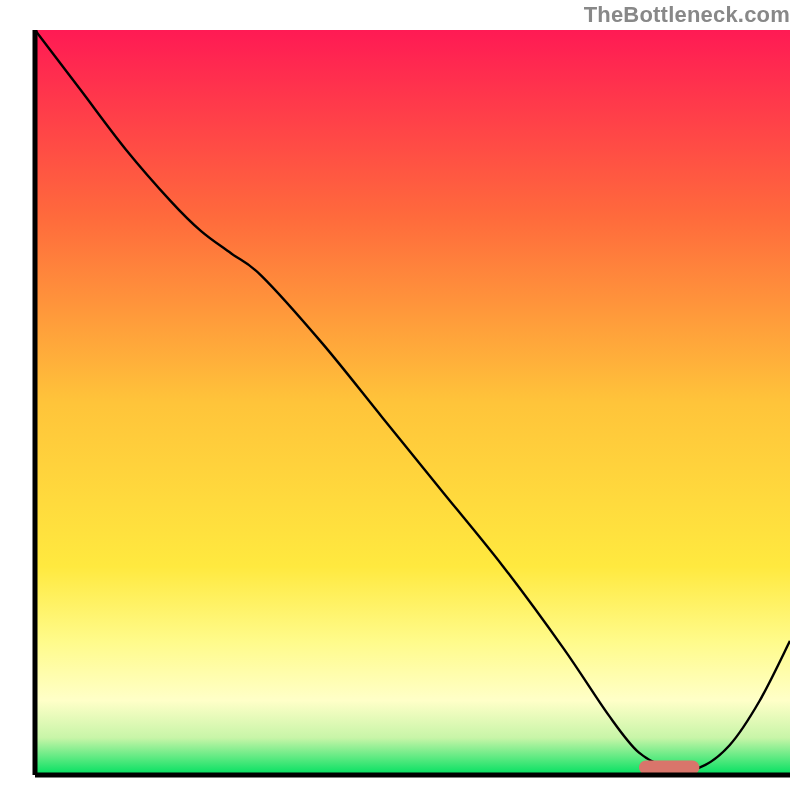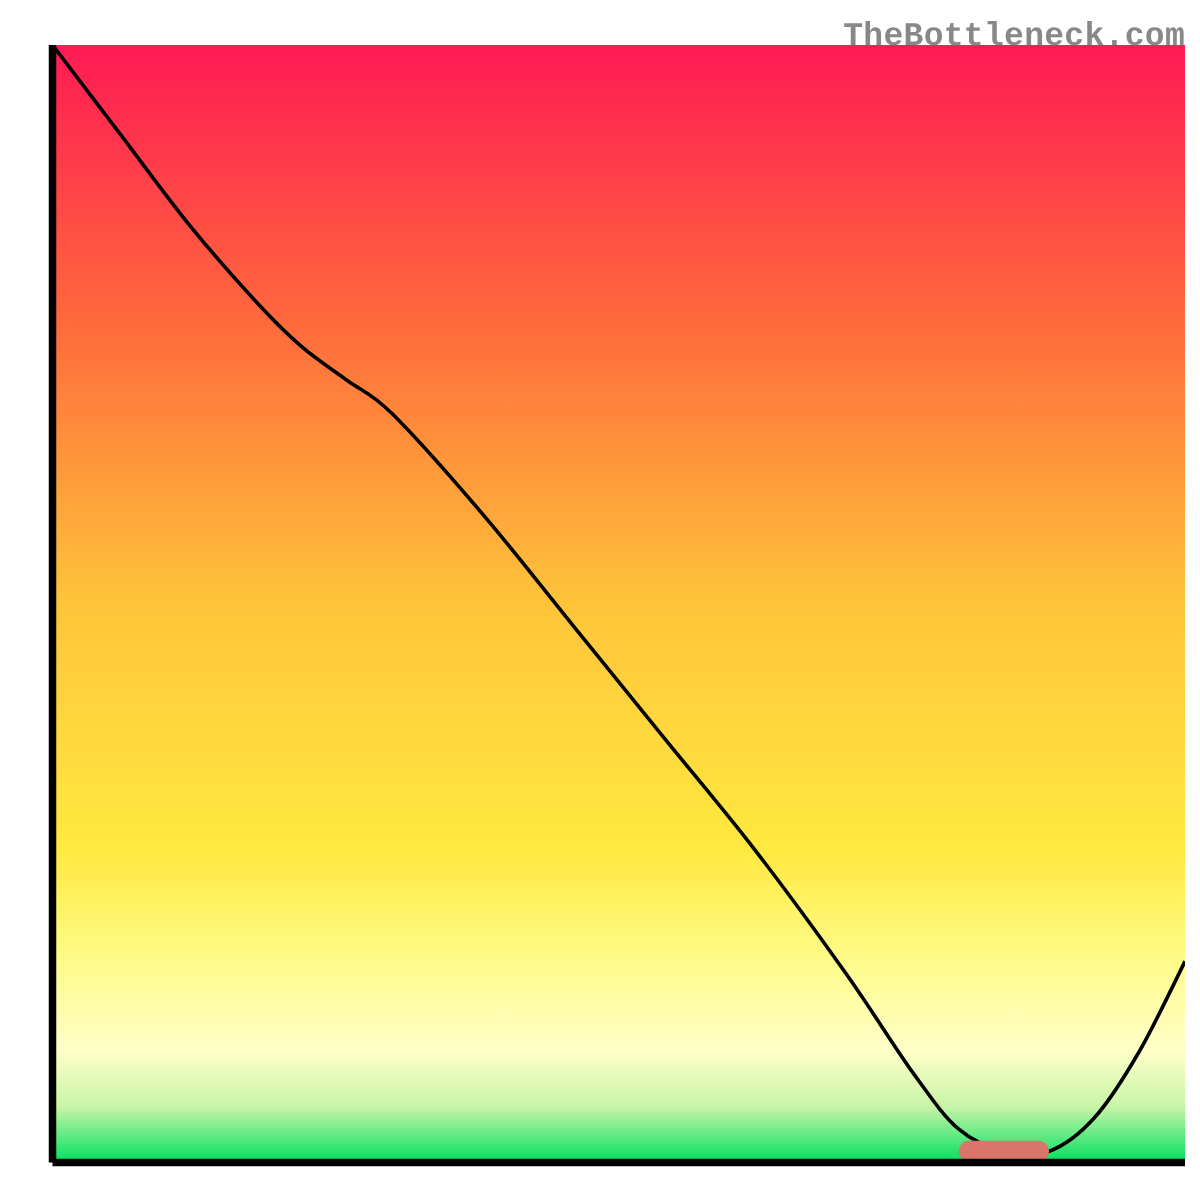--- a/index.html
+++ b/index.html
@@ -11,28 +11,27 @@
     font-family: Arial, Helvetica, sans-serif;
     overflow: hidden;
   }
   .container {
     position: relative;
     width: 800px;
     height: 800px;
   }
   .watermark {
     position: absolute;
-    top: 12px;
+    top: 2px;
     right: 10px;
     font-size: 22px;
     font-weight: bold;
     color: #888888;
     letter-spacing: 0.2px;
     z-index: 10;
-    font-family: Liberation Mono, monospace;
   }
   svg.plot {
     position: absolute;
     left: 0;
     top: 0;
     width: 800px;
     height: 800px;
   }
 </style>
 </head>

